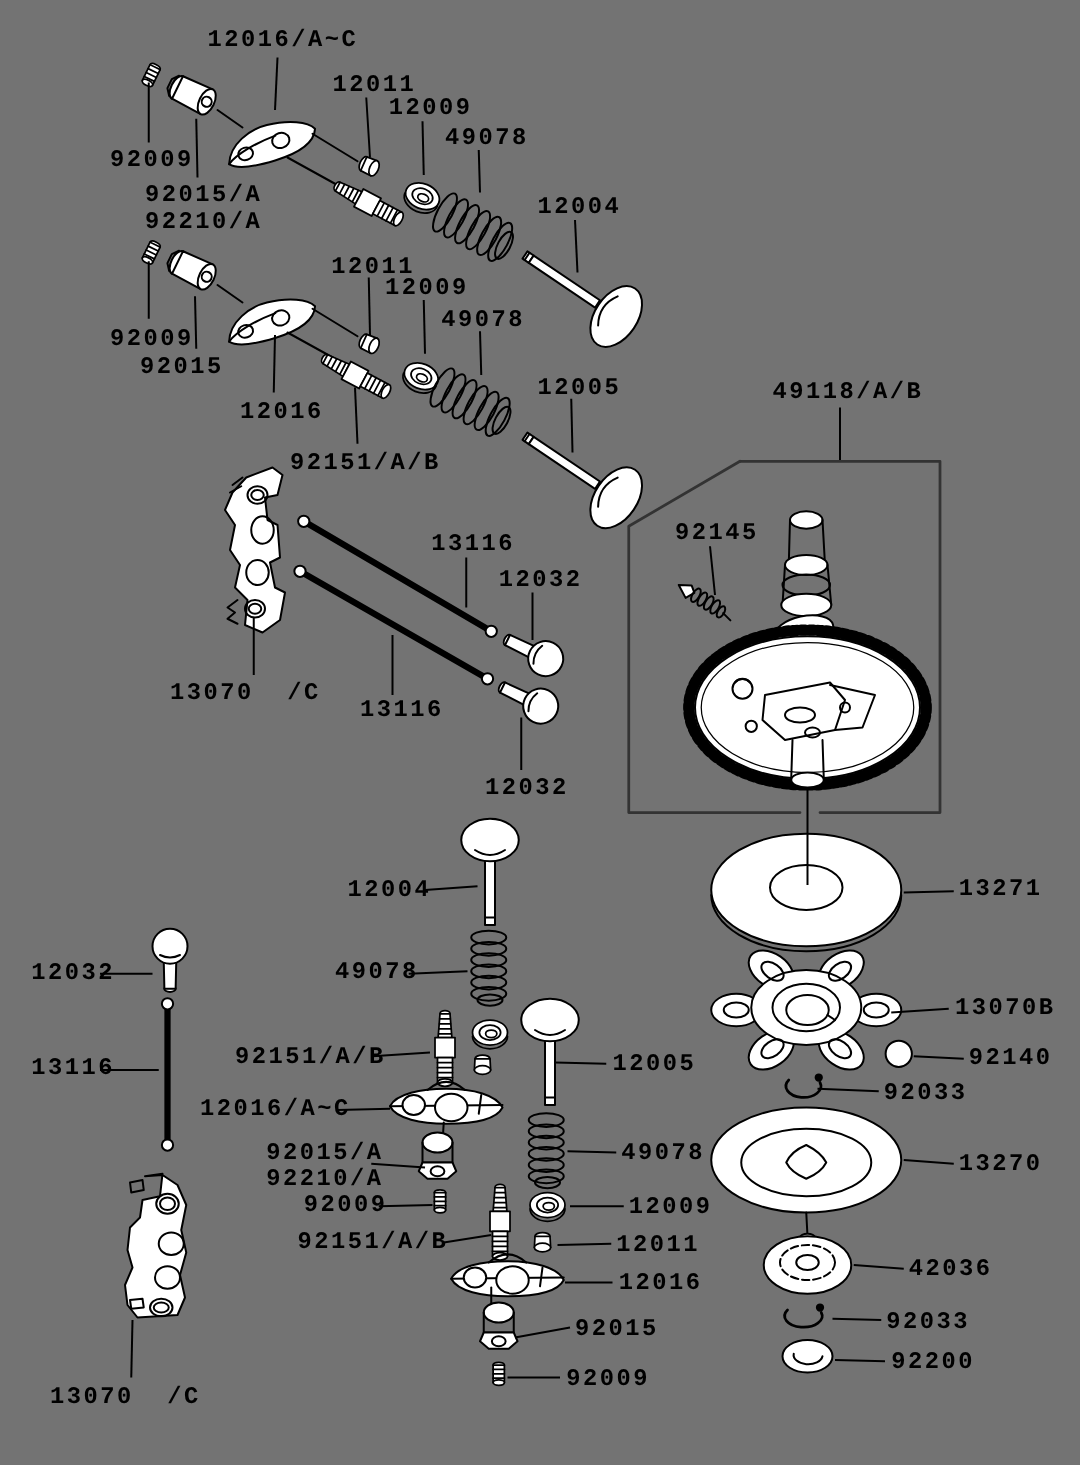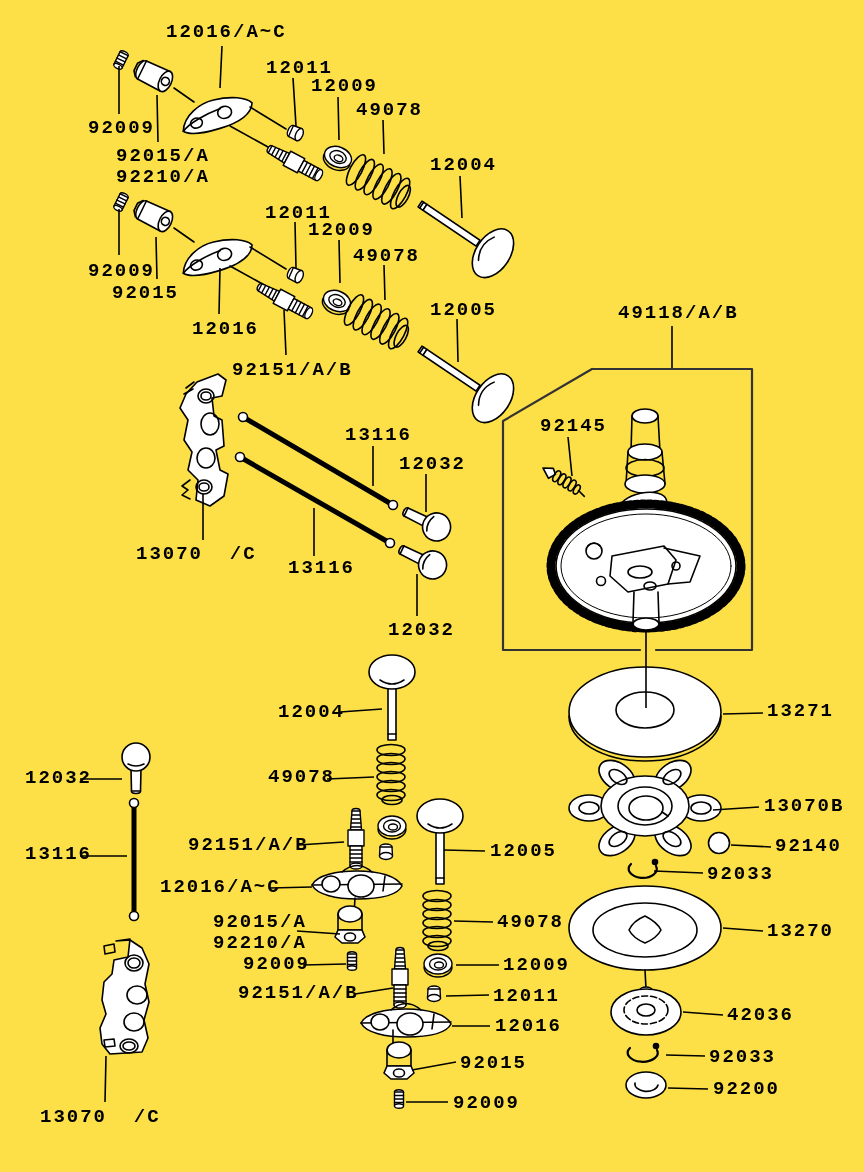--- a/index.html
+++ b/index.html
@@ -1,16 +1,16 @@
 <!DOCTYPE html>
 <html><head>
 <meta charset="utf-8">
 <style>
   html,body{margin:0;padding:0;background:#fff;}
-  .stage{position:relative;width:864px;height:1172px;background:#fde047;overflow:hidden;}
+  .stage{position:relative;width:864px;height:1172px;background:#737373;overflow:hidden;}
   svg{display:block;}
   text.lbl{
     font-family:"Liberation Mono","DejaVu Sans Mono",monospace;
     font-size:19px;font-weight:bold;letter-spacing:2px;fill:#000;
     white-space:pre;
   }
 </style>
 </head>
 <body>
 

